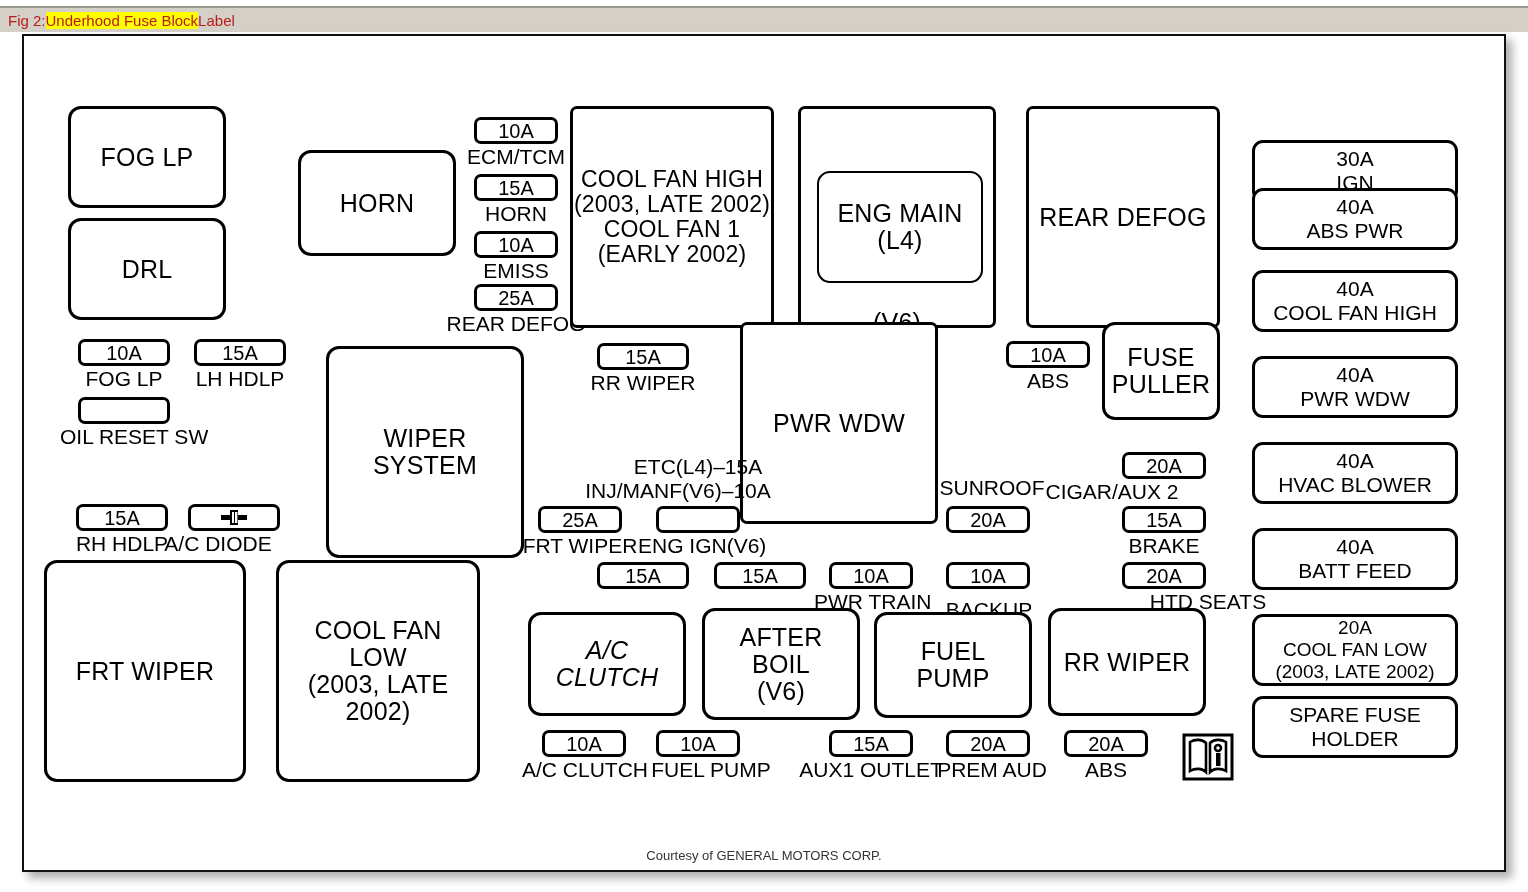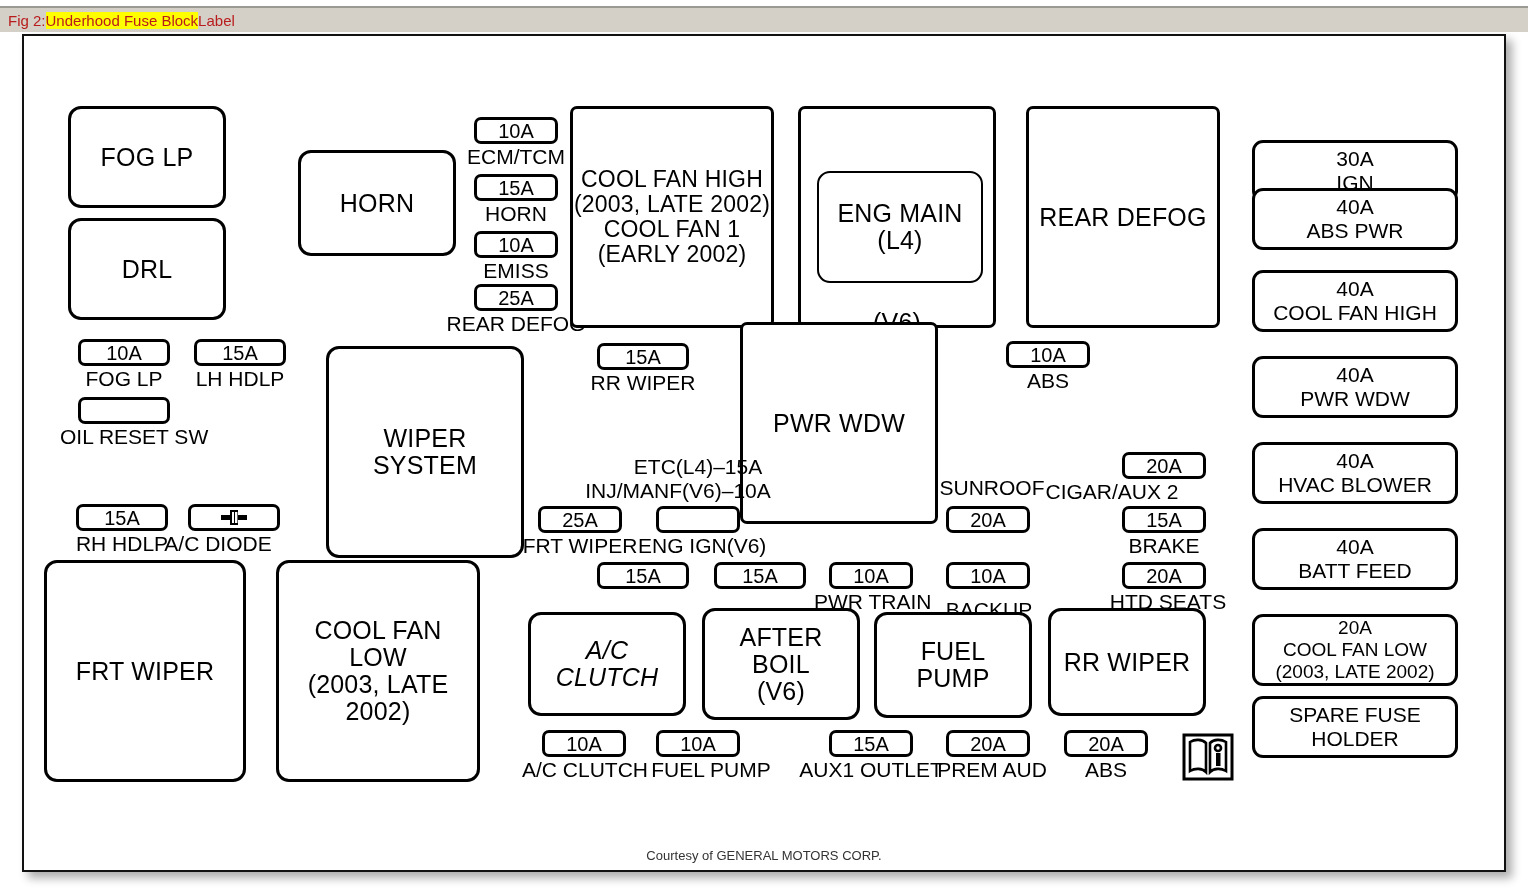--- a/index.html
+++ b/index.html
@@ -278,35 +278,41 @@
       <div class="cap" style="left:906px; top:441px; width:124px;">SUNROOF</div>
       <div class="abs fuse" style="left:922px; top:470px; width:84px; height:27px;">
         <span>20A</span>
       </div>
 
       <div class="abs fuse" style="left:982px; top:305px; width:84px; height:27px;">
         <span>10A</span>
       </div>
       <div class="cap" style="left:982px; top:334px; width:84px;">ABS</div>
 
+      <div class="abs relay" style="left:1078px; top:286px; width:118px; height:98px;">
+        <div>
+          <div>FUSE</div>
+          <div>PULLER</div>
+        </div>
+      </div>
 
       <div class="abs fuse" style="left:1098px; top:416px; width:84px; height:27px;">
         <span>20A</span>
       </div>
       <div class="cap" style="left:1010px; top:445px; width:156px;">CIGAR/AUX 2</div>
 
       <div class="abs fuse" style="left:1098px; top:470px; width:84px; height:27px;">
         <span>15A</span>
       </div>
       <div class="cap" style="left:1094px; top:499px; width:92px;">BRAKE</div>
 
       <div class="abs fuse" style="left:1098px; top:526px; width:84px; height:27px;">
         <span>20A</span>
       </div>
-      <div class="cap" style="left:1076px; top:555px; width:136px;">HTD SEATS</div>
+      <div class="cap" style="left:1116px; top:555px; width:136px;">HTD SEATS</div>
 
       <div class="abs fuse" style="left:573px; top:526px; width:92px; height:27px;">
         <span>15A</span>
       </div>
       <div class="abs fuse" style="left:690px; top:526px; width:92px; height:27px;">
         <span>15A</span>
       </div>
 
       <div class="abs fuse" style="left:805px; top:526px; width:84px; height:27px;">
         <span>10A</span>

